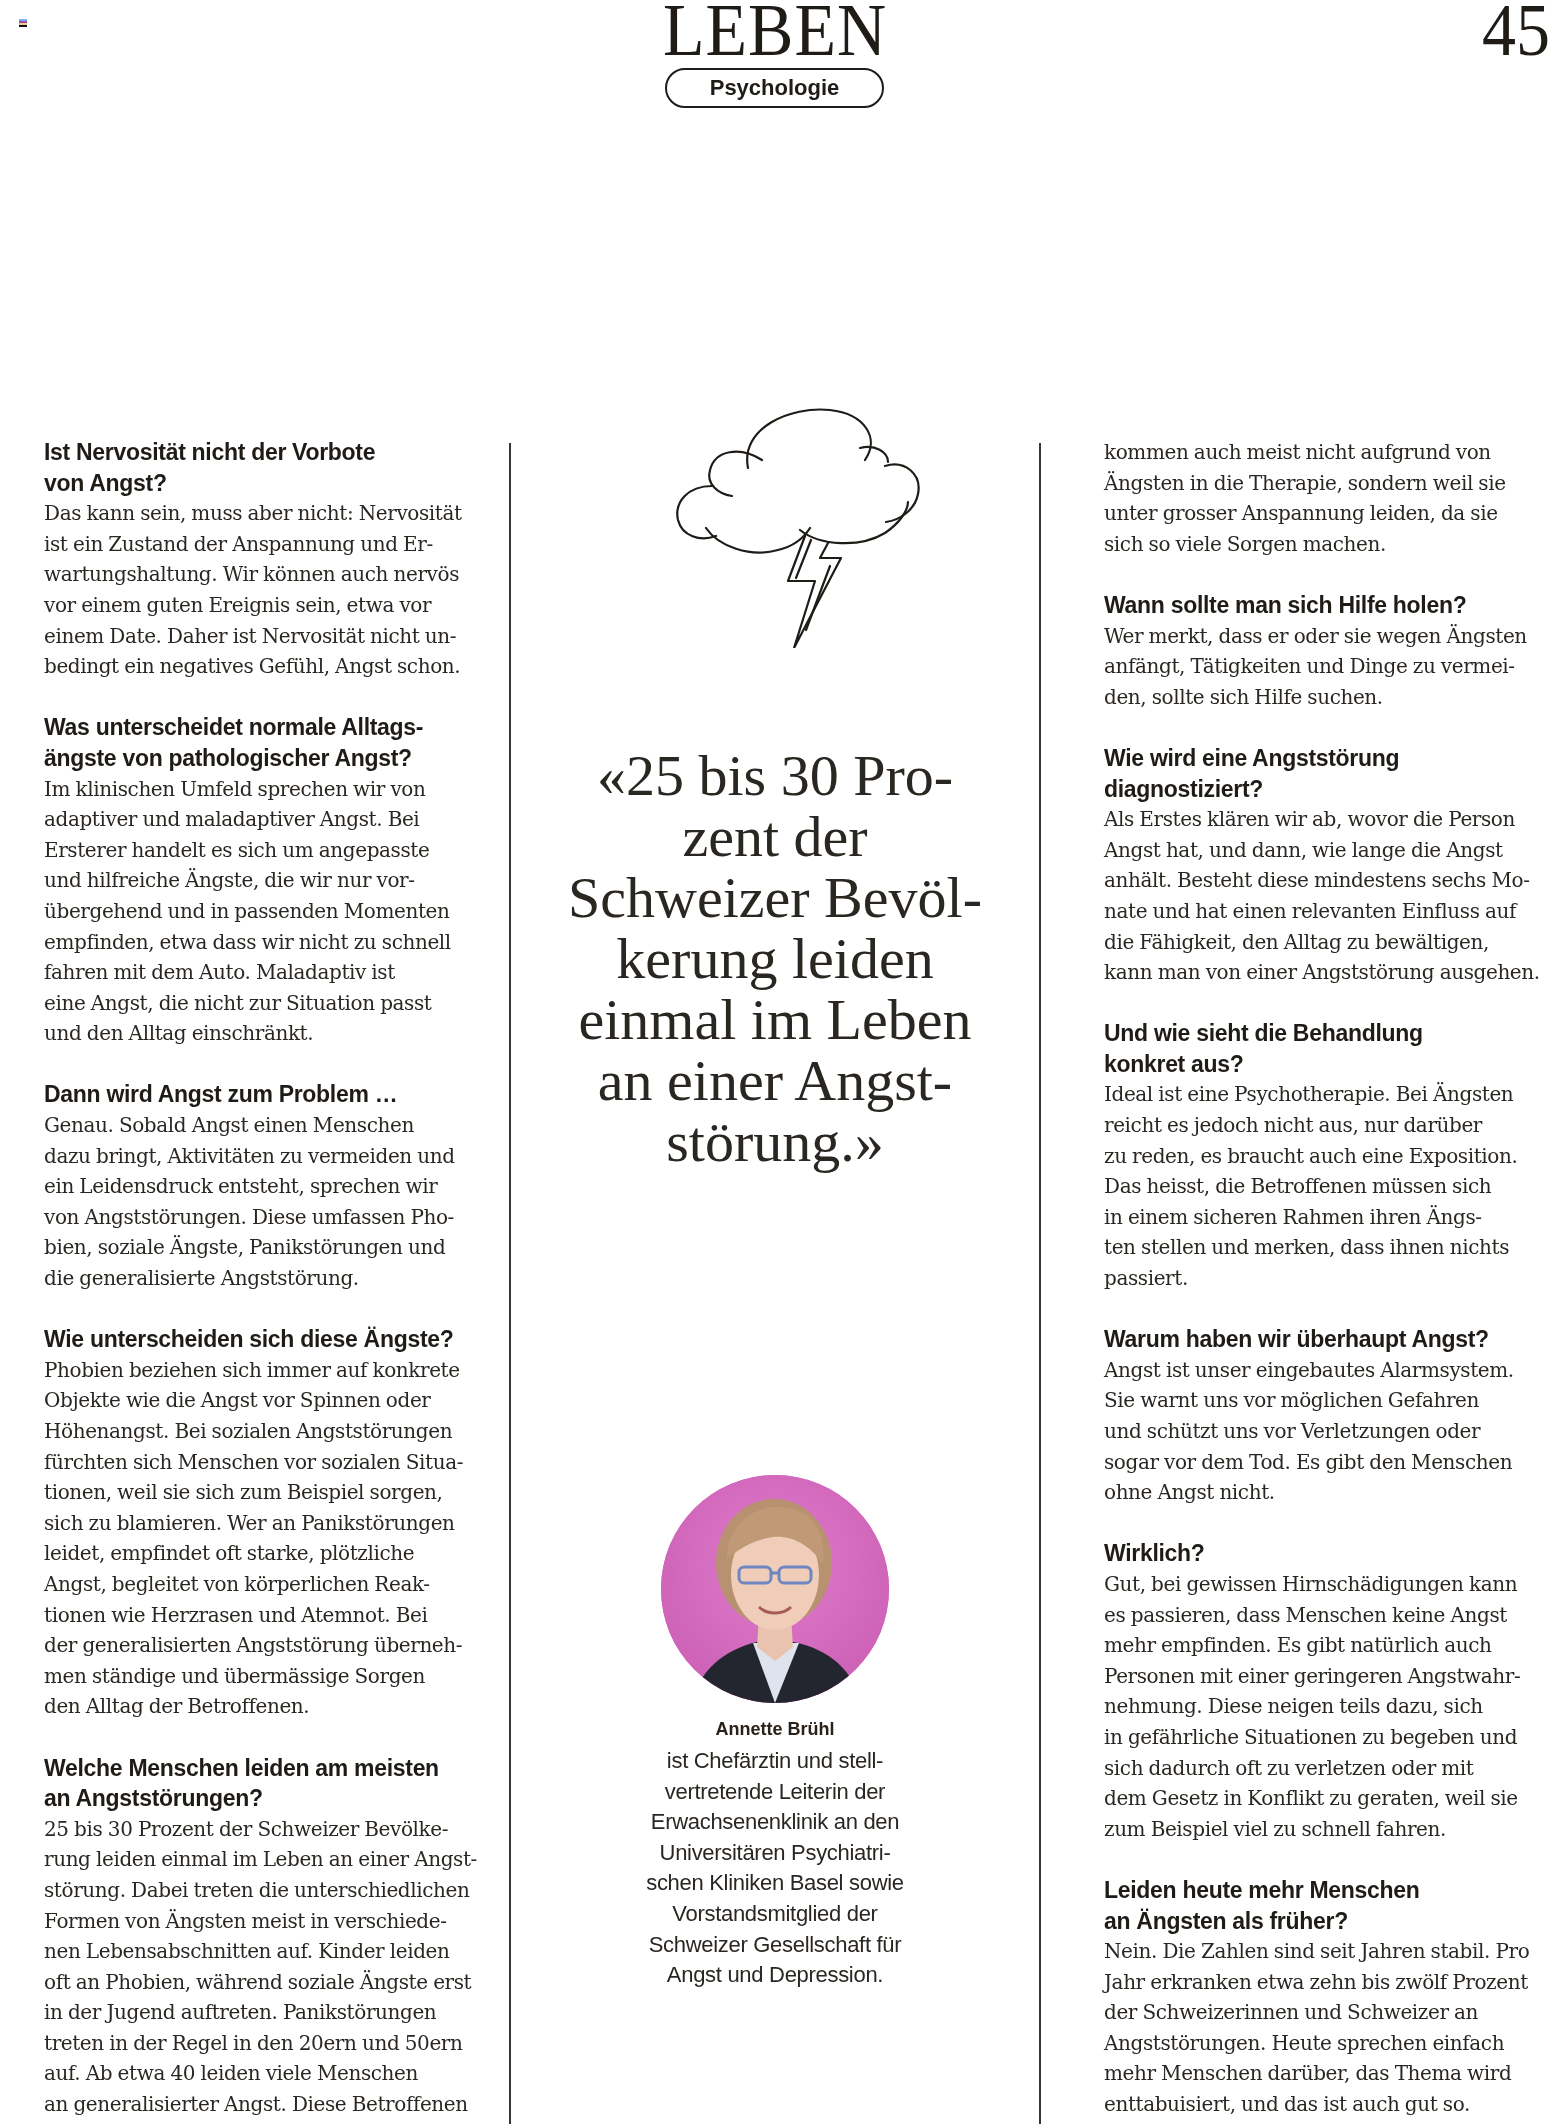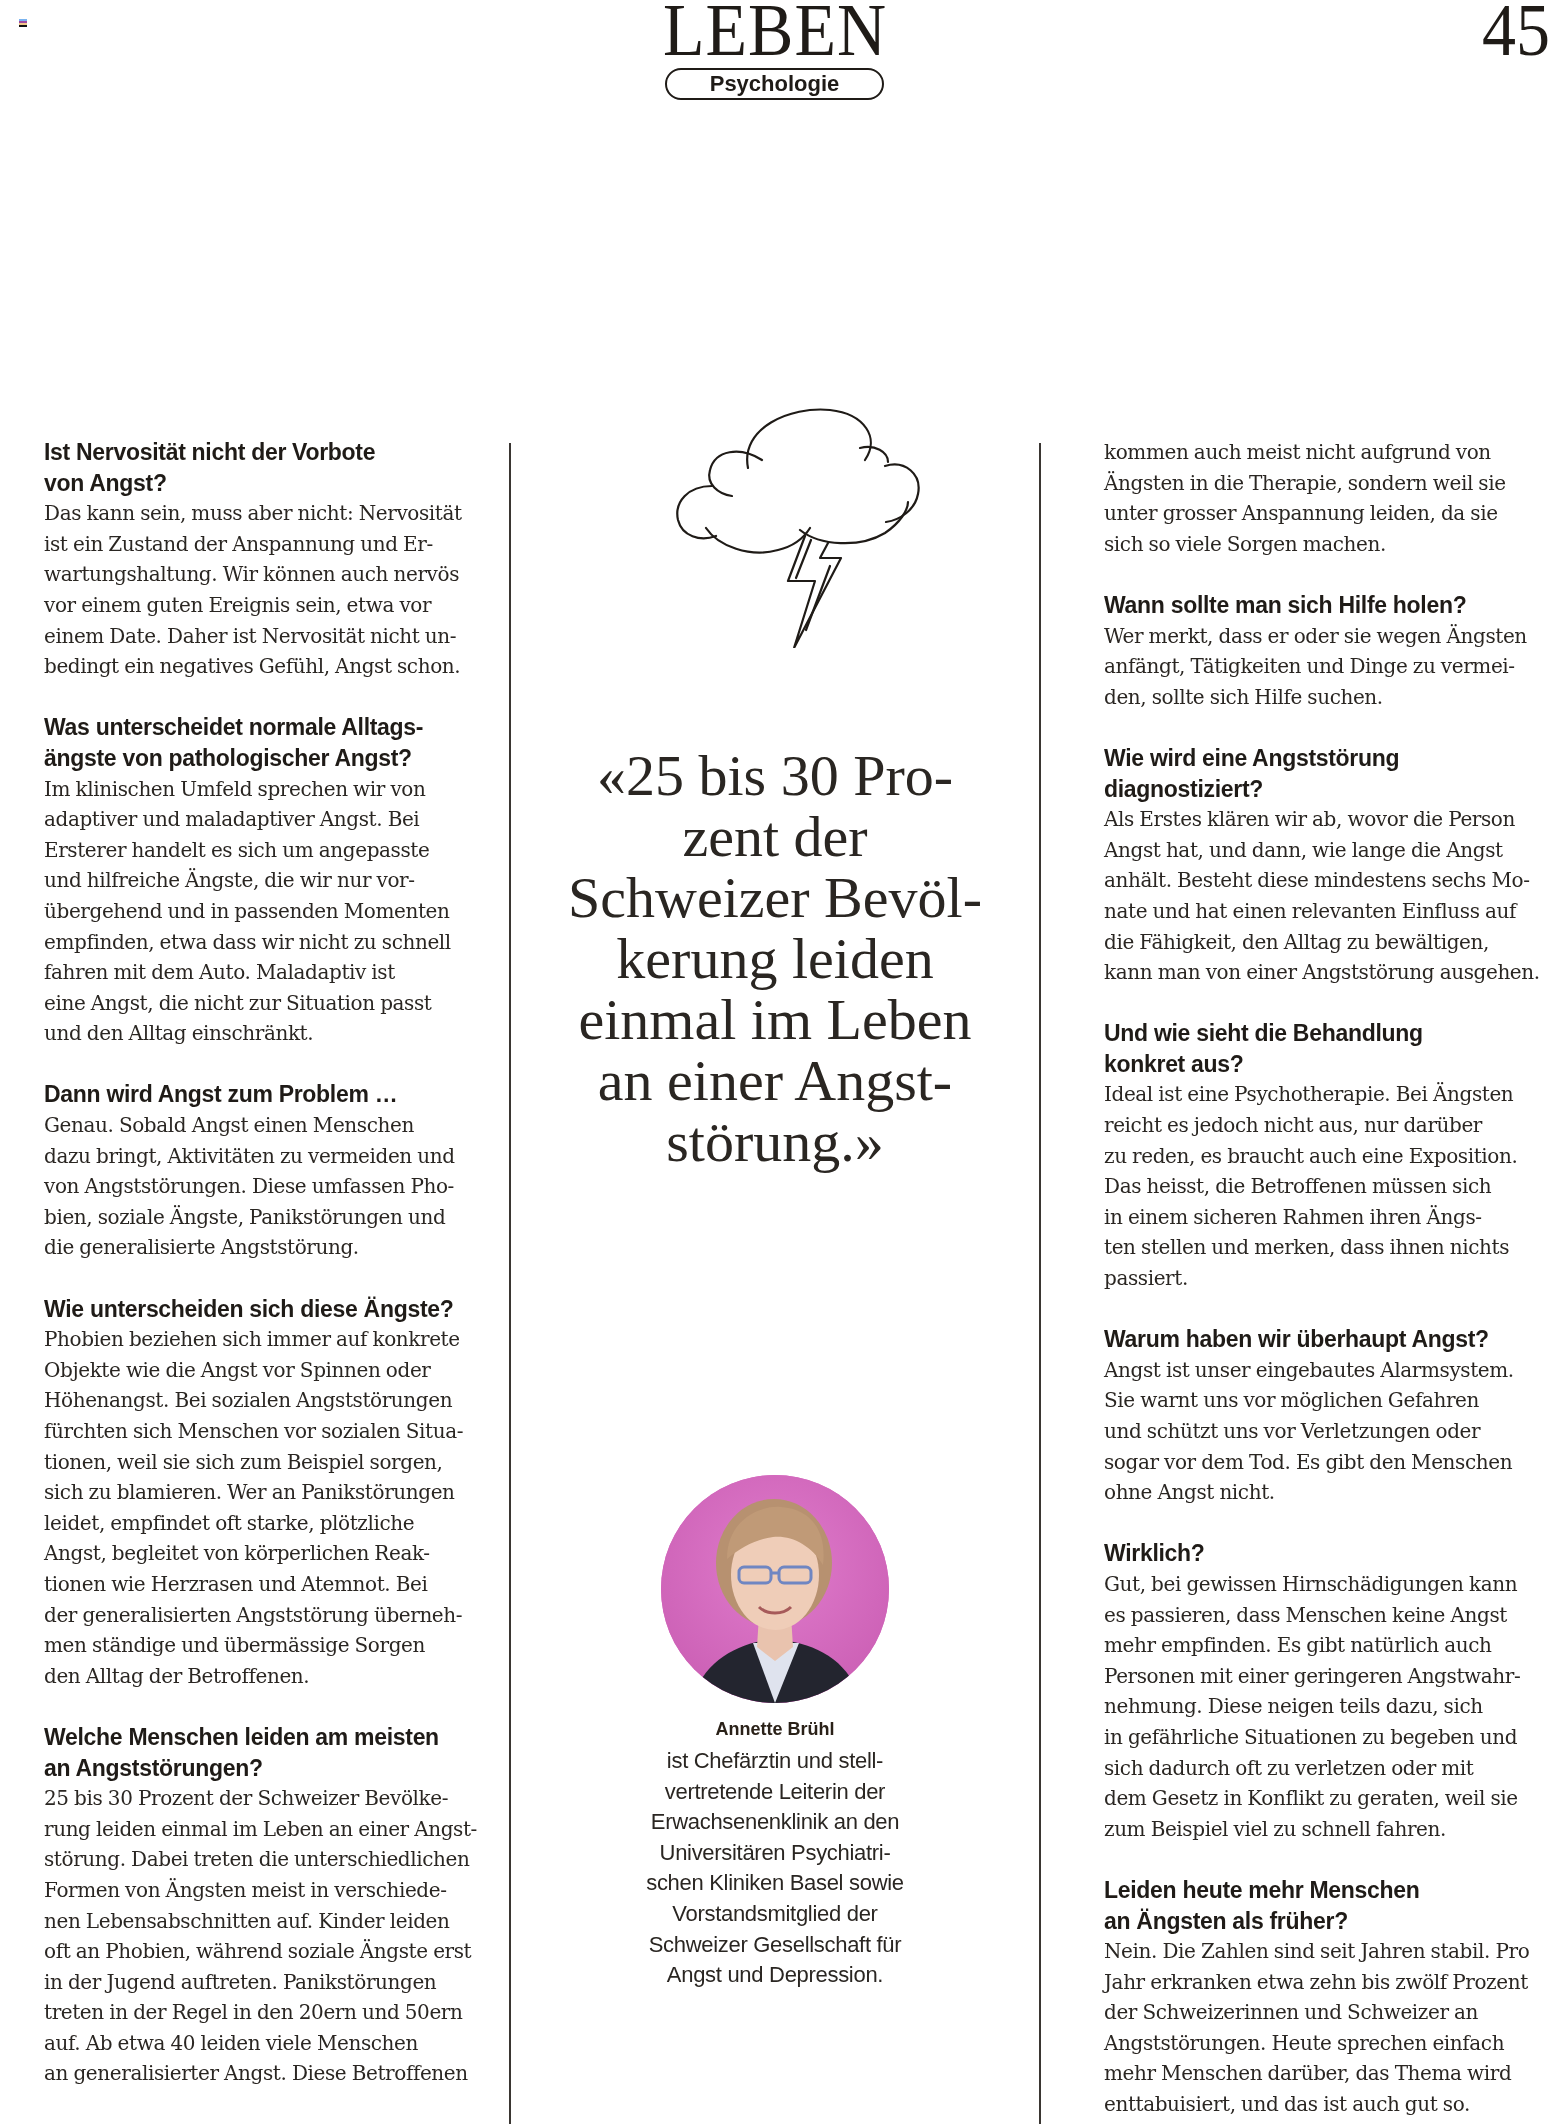--- a/index.html
+++ b/index.html
@@ -20,21 +20,21 @@
       position: absolute; left: 0; width: 1550px; top: -6px; text-align: center;
       font-family: "Liberation Serif", serif; font-size: 68px; letter-spacing: 1px;
       line-height: 64px; color: #1f1b17; transform: scaleY(1.1); transform-origin: top;
     }
     .page-number {
       position: absolute; right: 0px; top: -6px;
       font-family: "Liberation Serif", serif; font-size: 68px; line-height: 64px;
       color: #1f1b17; transform: scaleY(1.1); transform-origin: top;
     }
     .category-pill {
-      position: absolute; left: 665px; top: 68px; width: 219px; height: 32px;
+      position: absolute; left: 665px; top: 68px; width: 219px; height: 40px;
       border: 2px solid #1f1b17; border-radius: 20px; box-sizing: border-box;
       display: flex; align-items: center; justify-content: center;
       font-family: "Liberation Sans", sans-serif; font-weight: bold; font-size: 22px;
       color: #1f1b17;
     }
     .col {
       position: absolute; top: 437px; box-sizing: border-box;
     }
     .col-left { left: 0; width: 495px; }
     .col-right { left: 1060px; width: 495px; top: 437px; }
@@ -131,20 +131,21 @@
       <span>und den Alltag einschränkt.</span>
     </p>
   </div>
   <div class="qa">
     <p class="q">
       <span>Dann wird Angst zum Problem …</span>
     </p>
     <p class="a">
       <span>Genau. Sobald Angst einen Menschen</span>
       <span>dazu bringt, Aktivitäten zu vermeiden und</span>
+      <span>ein Leidensdruck entsteht, sprechen wir</span>
       <span>von Angststörungen. Diese umfassen Pho-</span>
       <span>bien, soziale Ängste, Panikstörungen und</span>
       <span>die generalisierte Angststörung.</span>
     </p>
   </div>
   <div class="qa">
     <p class="q">
       <span>Wie unterscheiden sich diese Ängste?</span>
     </p>
     <p class="a">

